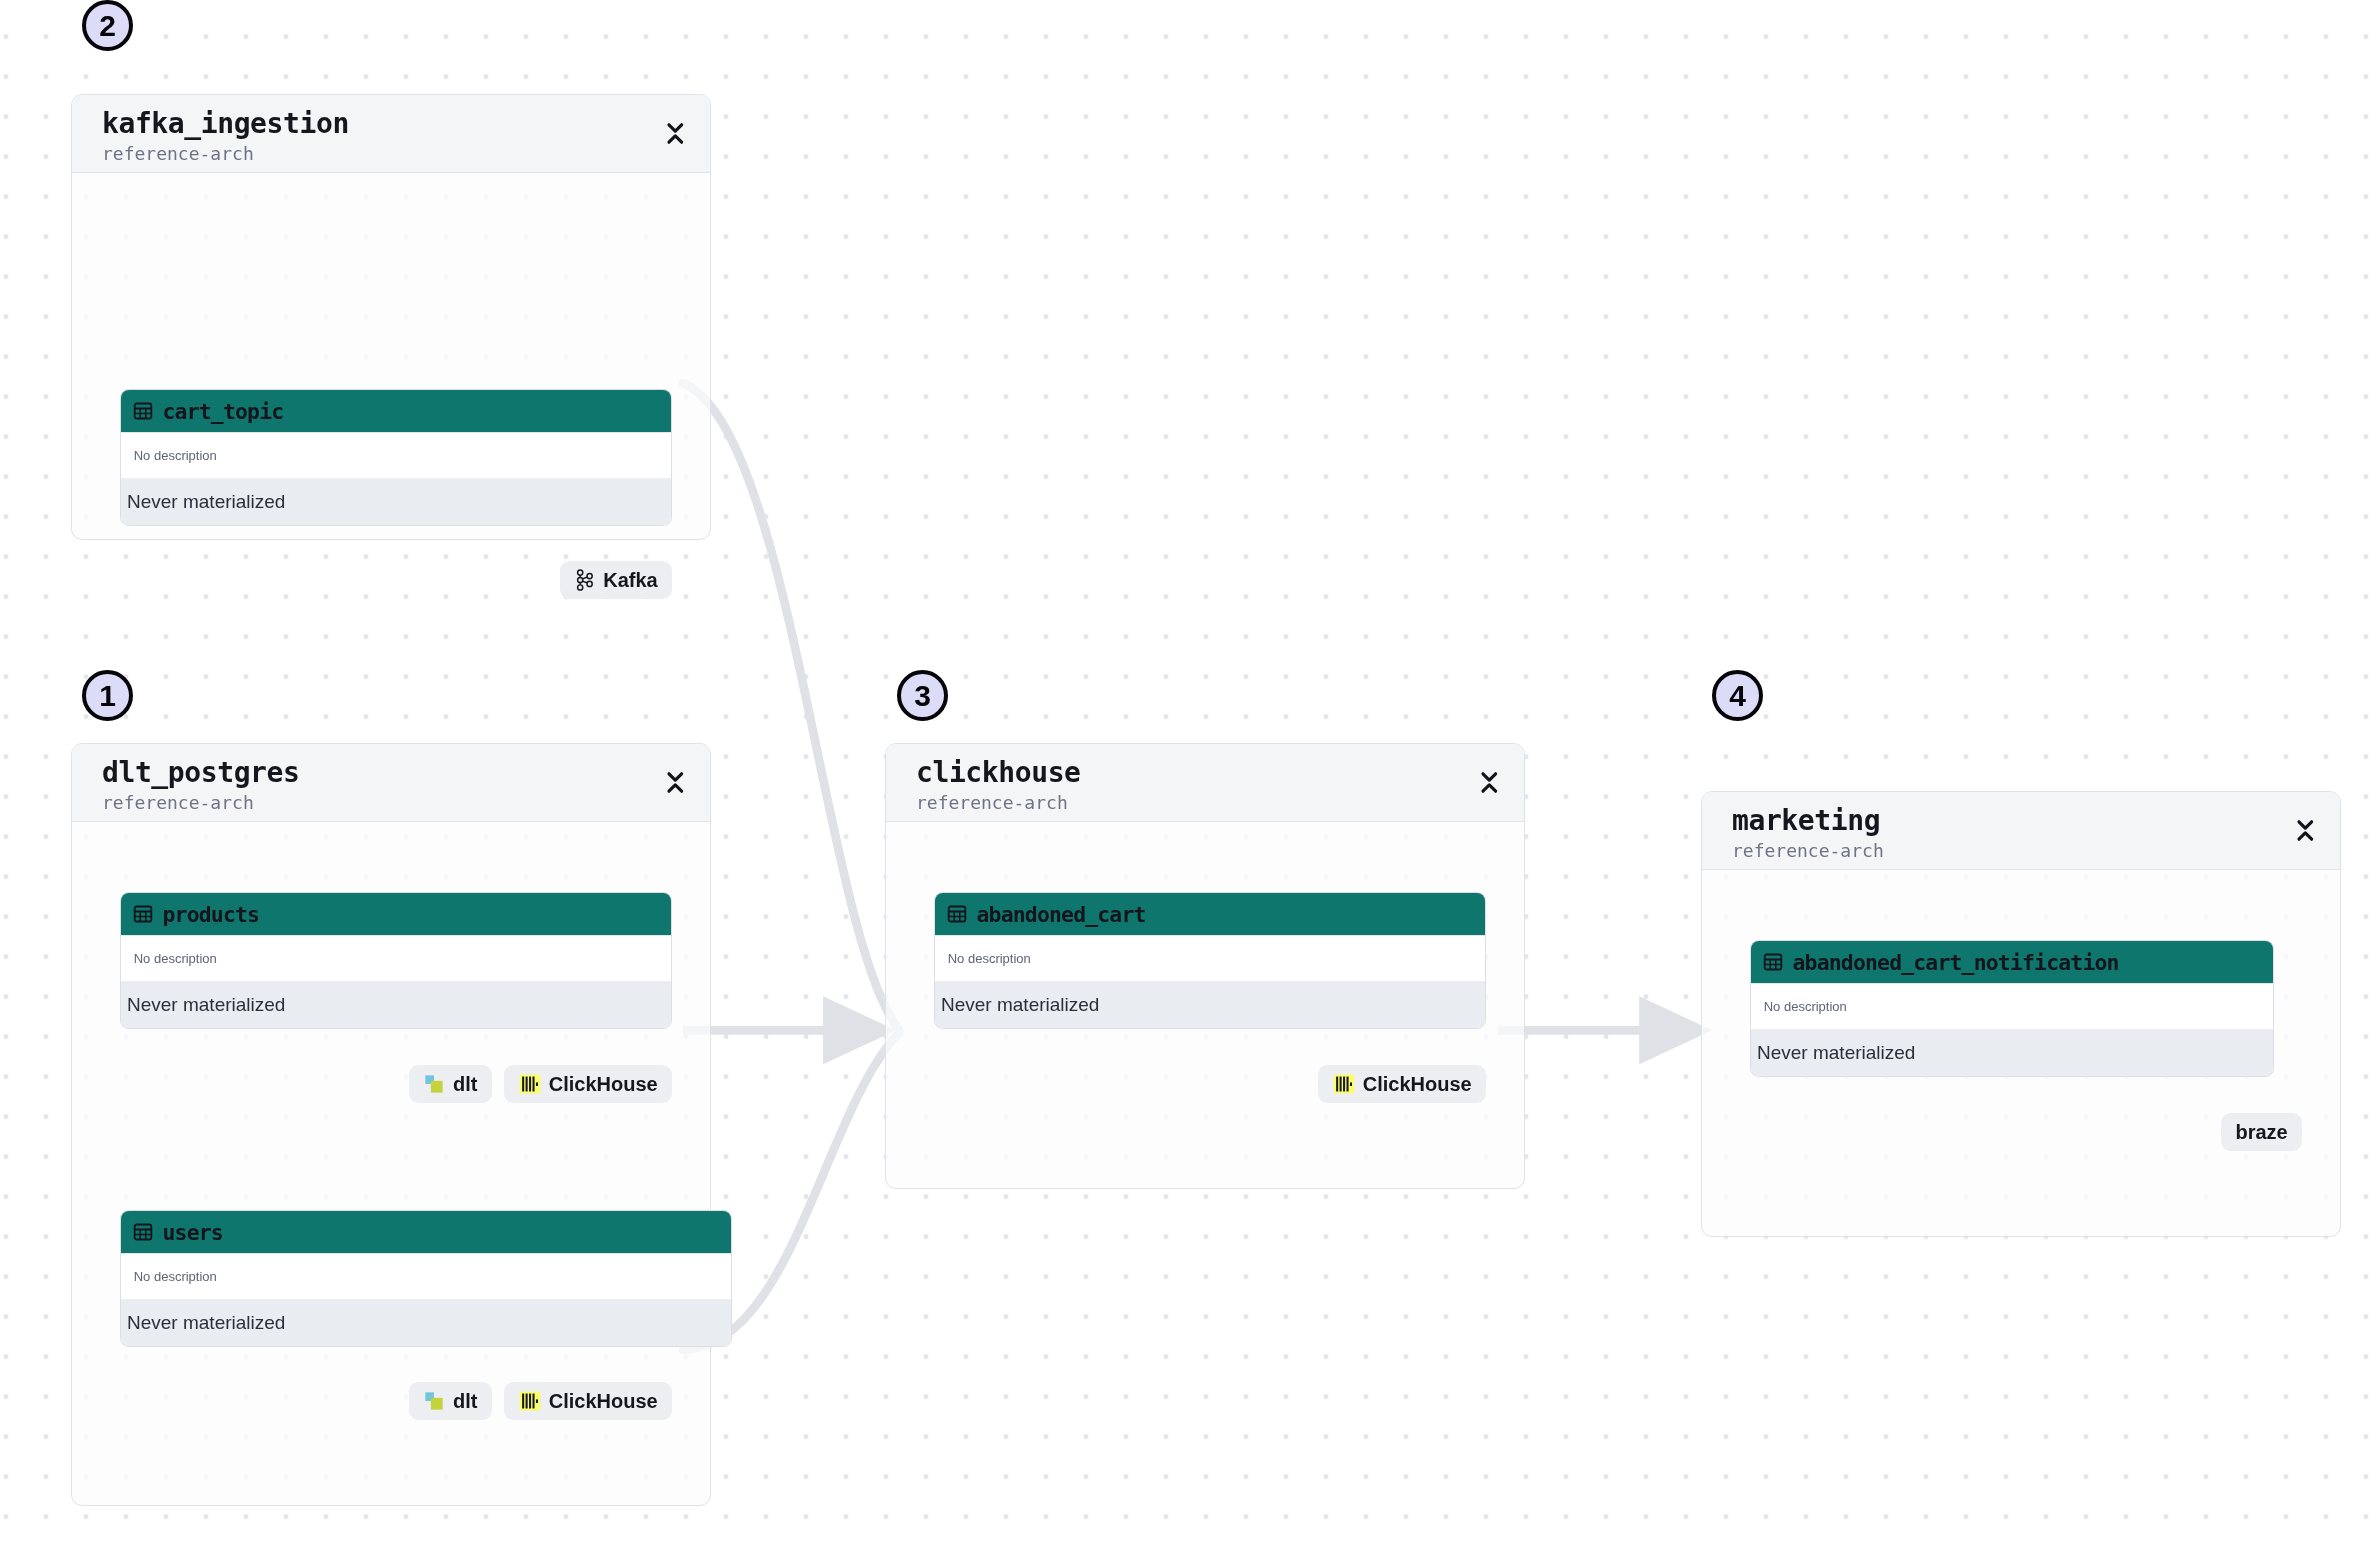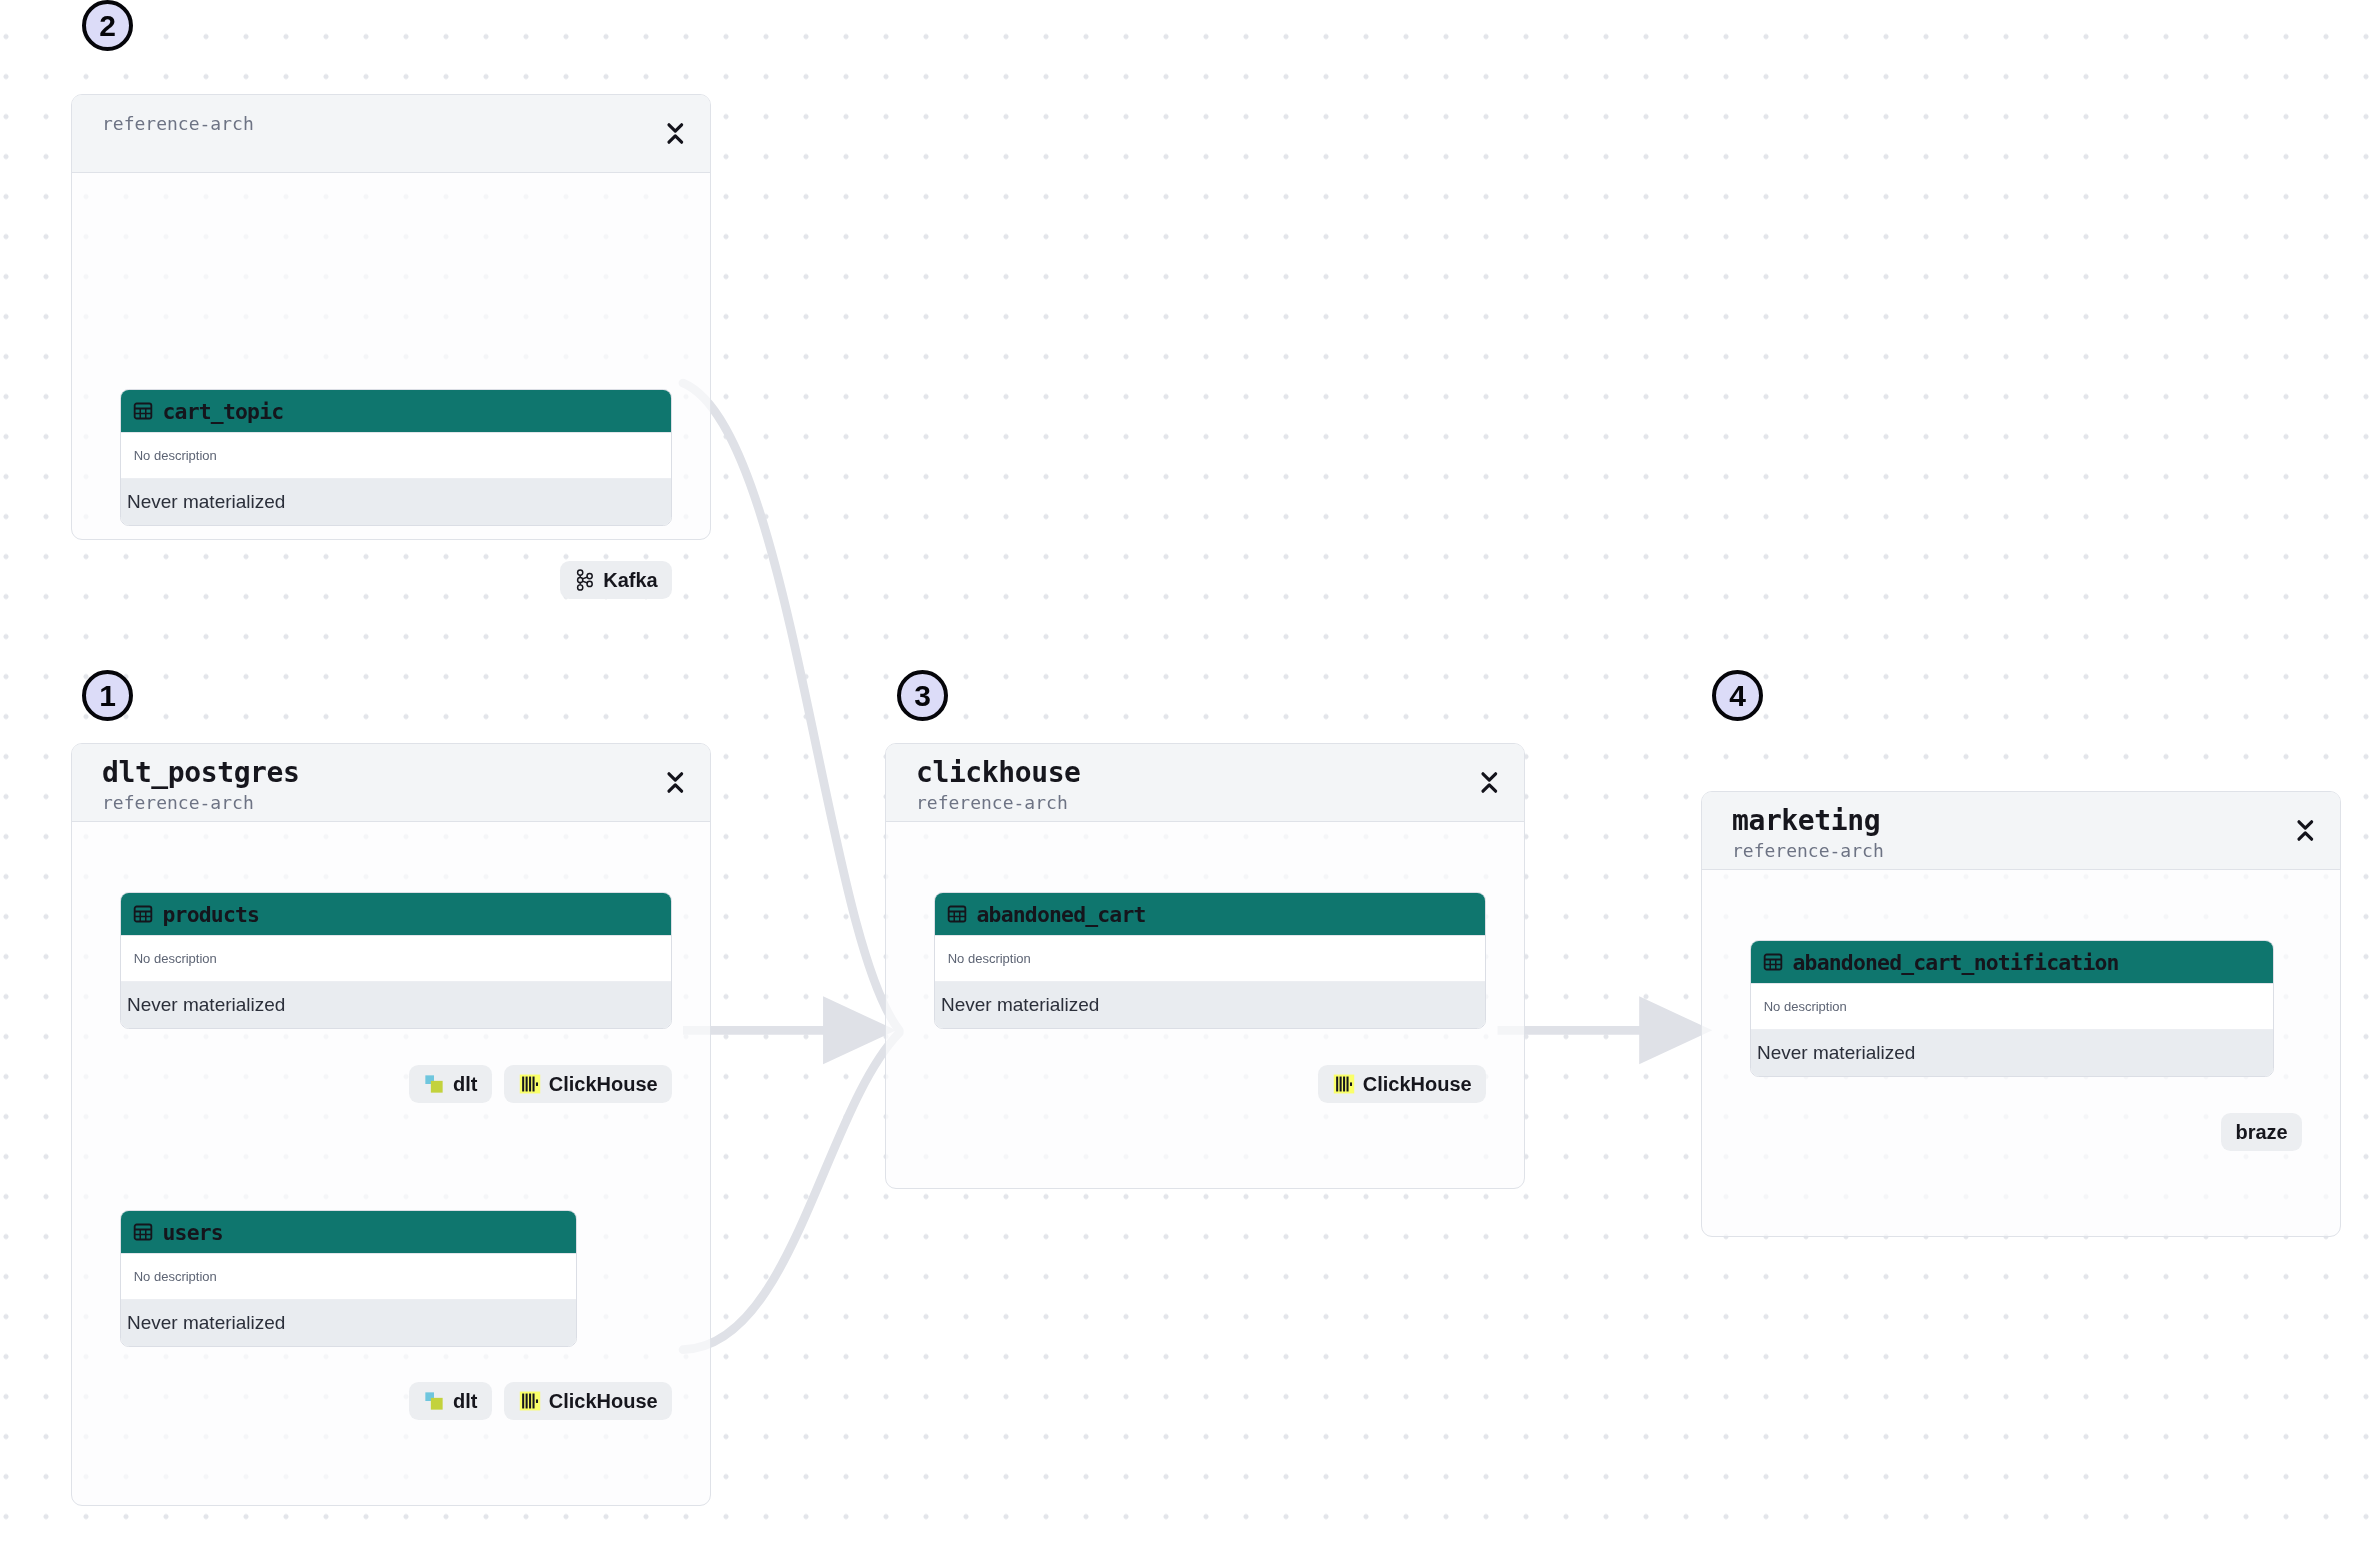--- a/index.html
+++ b/index.html
@@ -199,20 +199,21 @@
     <path d="M 1890,1300 L 2148,1300" fill="none" stroke="#dfe1e7" stroke-width="11" marker-end="url(#arrow)"></path>
   </svg>
 
   <div class="step" style="left:82px; top:0px;">2</div>
   <div class="step" style="left:82px; top:670px;">1</div>
   <div class="step" style="left:897px; top:670px;">3</div>
   <div class="step" style="left:1712px; top:670px;">4</div>
 
   <div class="group" style="left:71px; top:94px; width:640px; height:446px;">
     <div class="group-header">
+      <div class="group-title">kafka_ingestion</div>
       <div class="group-sub">reference-arch</div>
       <div class="collapse-icon">
         <svg width="20.6" height="27" viewBox="0 0 26 34">
           <path d="M5 6 L13 14 L21 6" fill="none" stroke="#13131b" stroke-width="4" stroke-linecap="round" stroke-linejoin="round"></path>
           <path d="M5 28 L13 20 L21 28" fill="none" stroke="#13131b" stroke-width="4" stroke-linecap="round" stroke-linejoin="round"></path>
         </svg>
       </div>
     </div>
 
     <div class="group-body">
@@ -293,21 +294,21 @@
             <rect x="4" y="4.5" width="2.6" height="19" fill="#16161d"></rect>
             <rect x="8.4" y="4.5" width="2.6" height="19" fill="#16161d"></rect>
             <rect x="12.8" y="4.5" width="2.6" height="19" fill="#16161d"></rect>
             <rect x="17.2" y="4.5" width="2.6" height="19" fill="#16161d"></rect>
             <rect x="21.6" y="12" width="2.6" height="4.5" fill="#16161d"></rect>
           </svg>
           <span>ClickHouse</span>
         </span>
       </div>
 
-      <div class="table-card" style="left:48px; top:388px; width:457px;">
+      <div class="table-card" style="left:48px; top:388px; width:612px;">
         <div class="tc-header">
           <svg class="grid-icon" viewBox="0 0 24 24">
             <rect x="2" y="3" width="20" height="18" rx="2.5" fill="none" stroke="#15151c" stroke-width="2.2"></rect>
             <line x1="2" y1="9" x2="22" y2="9" stroke="#15151c" stroke-width="2.2"></line>
             <line x1="2" y1="15" x2="22" y2="15" stroke="#15151c" stroke-width="1.8"></line>
             <line x1="8.7" y1="9" x2="8.7" y2="21" stroke="#15151c" stroke-width="1.8"></line>
             <line x1="15.3" y1="9" x2="15.3" y2="21" stroke="#15151c" stroke-width="1.8"></line>
           </svg>
           <span class="tc-name">users</span>
         </div>

